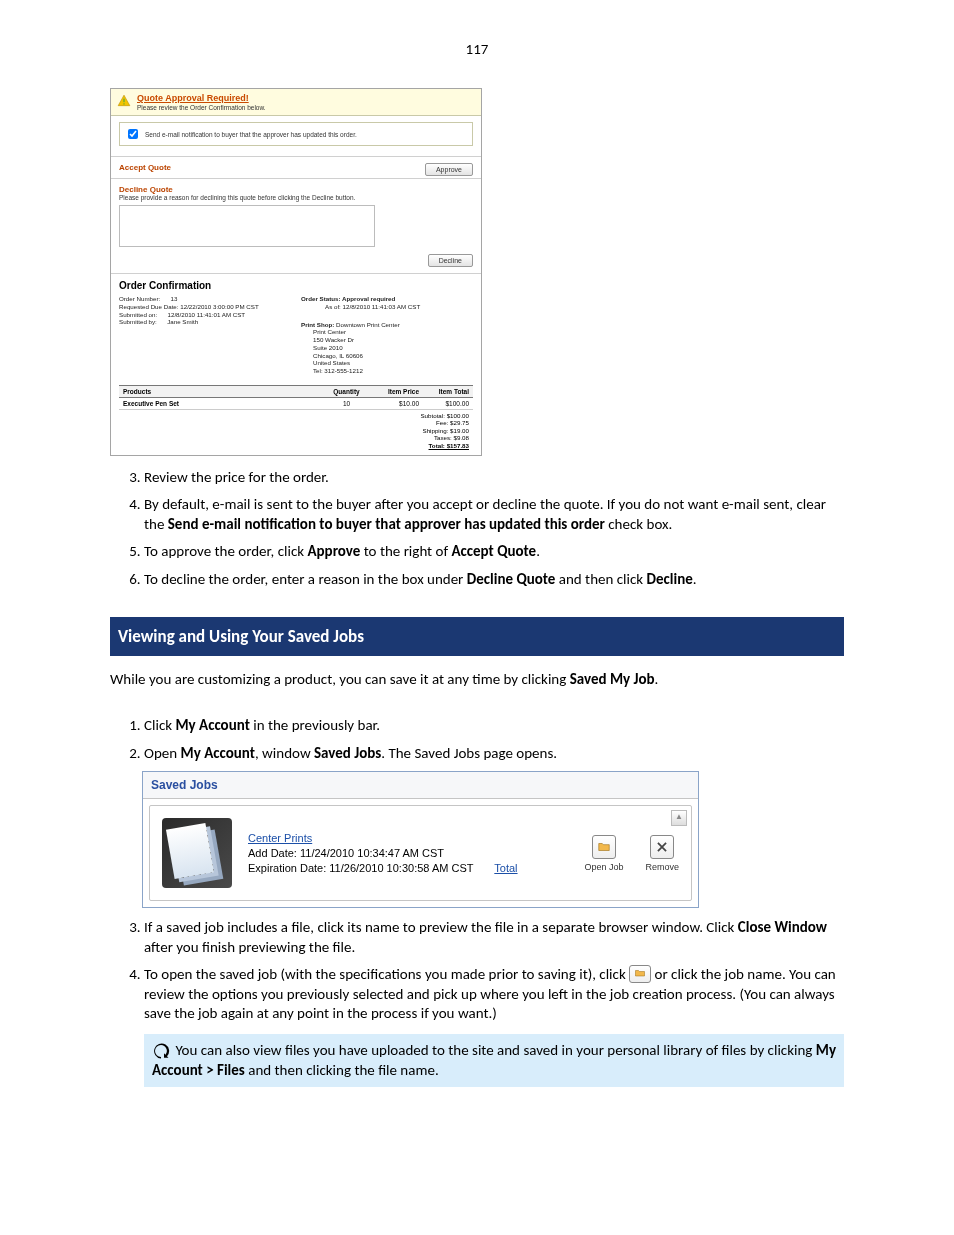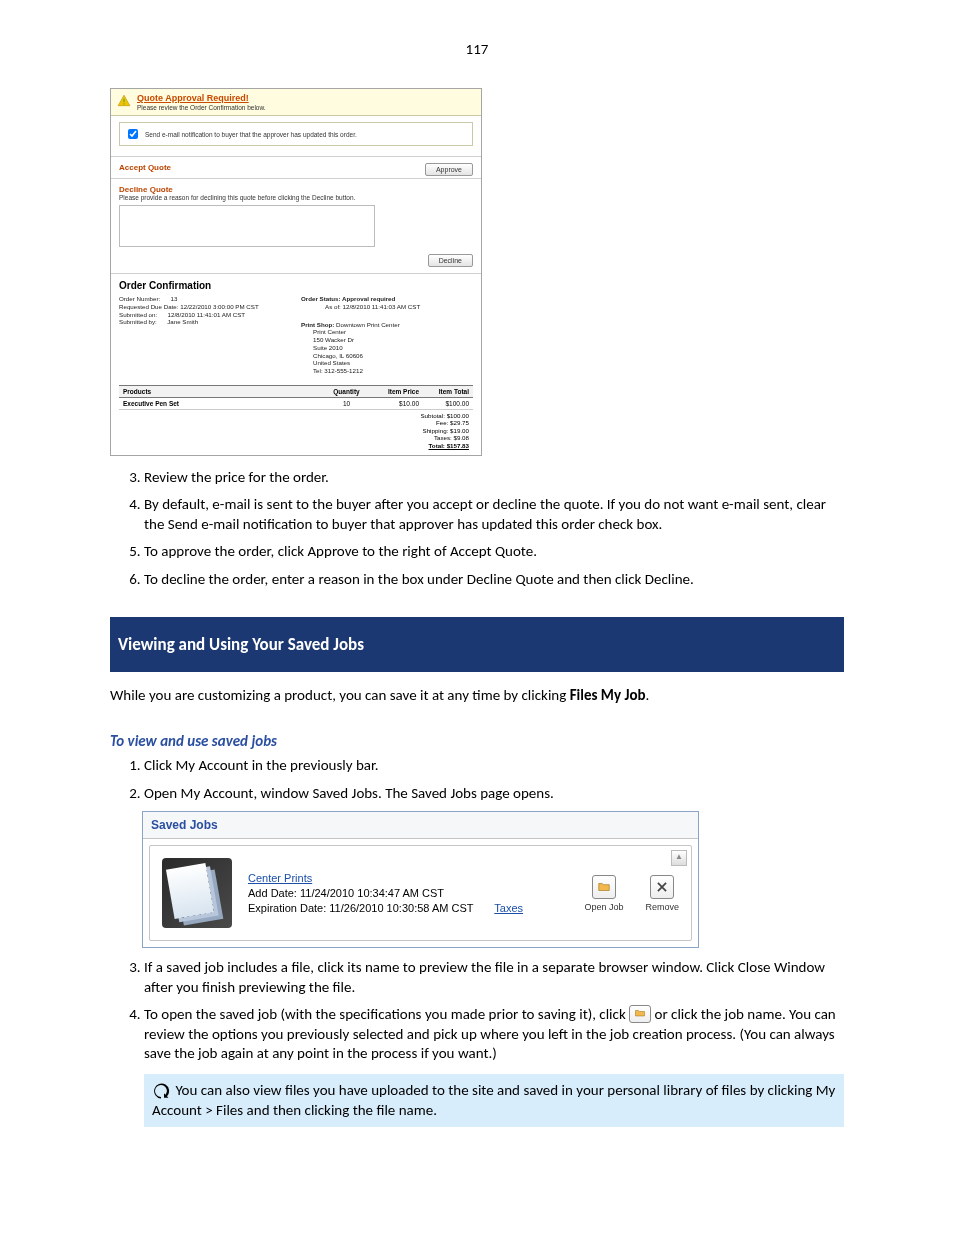--- a/index.html
+++ b/index.html
@@ -166,27 +166,27 @@
   }
   .totals .grand { font-weight: bold; text-decoration: underline; }
 
   
   .instr {
     margin: 12px 0 28px 0;
     font-size: 15px;
   }
   .instr ol { margin: 0; padding-left: 34px; }
   .instr li { margin-bottom: 8px; line-height: 1.3; }
-  .instr b { font-weight: normal; margin-top: 32px; }
+  .instr b { font-weight: bold; margin-top: 32px; }
 
   
   .section-head {
     background: #1b3872;
     color: #fff;
-    padding: 17px 8px;
+    padding: 9px 8px;
     font-size: 17px;
     font-weight: bold;
     margin-bottom: 14px;
   }
   .para {
     font-size: 15px;
     margin-bottom: 28px;
   }
   .sub-head {
     color: #2a4fa0;
@@ -415,43 +415,42 @@
       <li><span>Review the price for the order.</span></li>
       <li><span>By default, e-mail is sent to the buyer after you accept or decline the quote. If you do not want e-mail sent, clear the </span><b>Send e-mail notification to buyer that approver has updated this order</b><span> check box.</span></li>
       <li><span>To approve the order, click </span><b>Approve</b><span> to the right of </span><b>Accept Quote</b><span>.</span></li>
       <li><span>To decline the order, enter a reason in the box under </span><b>Decline Quote</b><span> and then click </span><b>Decline</b><span>.</span></li>
     </ol>
   </div>
 
   <div class="section-head">Viewing and Using Your Saved Jobs</div>
 
   <div class="para">
-    <span>While you are customizing a product, you can save it at any time by clicking </span><b>Files My Job</b><span>.</span>
-  </div>
-
-  <div class="sub-head">To view and use saved jobs</div>
+    <span>While you are customizing a product, you can save it at any time by clicking </span><b>Saved My Job</b><span>.</span>
+  </div>
+
 
   <div class="instr" style="margin-top:4px; margin-bottom:0;">
     <ol start="1">
       <li><span>Click </span><b>My Account</b><span> in the previously bar.</span></li>
       <li><span>Open </span><b>My Account</b><span>, window </span><b>Saved Jobs</b><span>. The Saved Jobs page opens.</span></li>
     </ol>
   </div>
 
   <div class="saved-wrap">
     <div class="saved-head">Saved Jobs</div>
     <div class="saved-body">
       <div class="scroll-up">▲</div>
       <div class="saved-row">
         <div class="thumb"></div>
         <div class="saved-info">
           <a href="#" class="job-link">Center Prints</a><br>
           <span>Add Date: 11/24/2010 10:34:47 AM CST</span><br>
           <span>Expiration Date: 11/26/2010 10:30:58 AM CST</span>
-          <a href="#" class="reset">Taxes</a>
+          <a href="#" class="reset">Total</a>
         </div>
         <div class="saved-actions">
           <div class="action">
             <div class="aicon">
               <svg viewBox="0 0 24 24">
                   <path fill="#f2b84b" stroke="#9a6a10" d="M3 6h6l2 2h10v10H3z"></path>
                 </svg>
             </div>
             <div>Open Job</div>
           </div>

